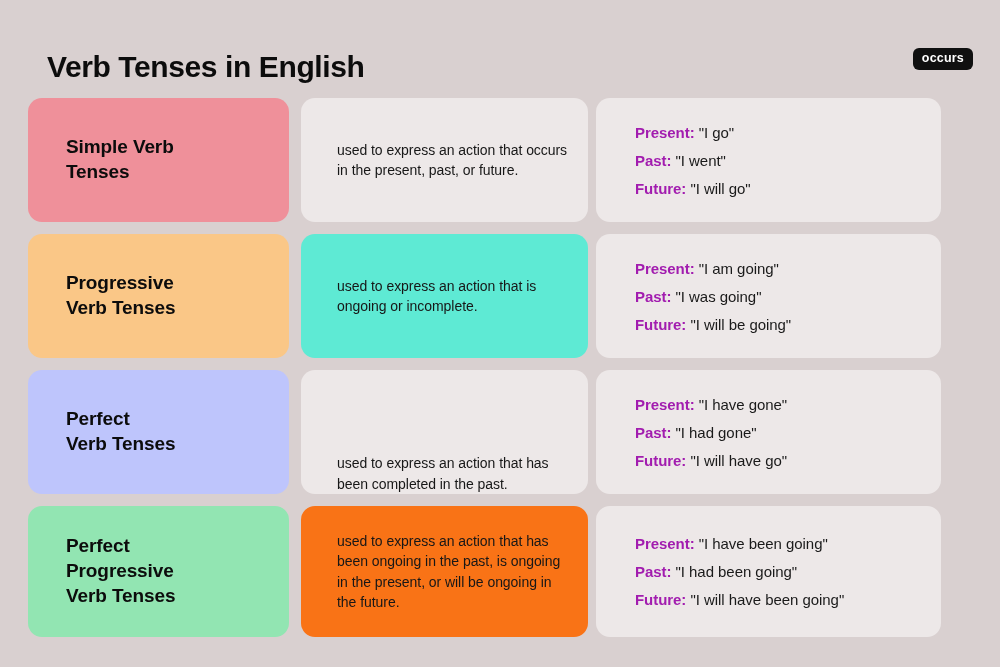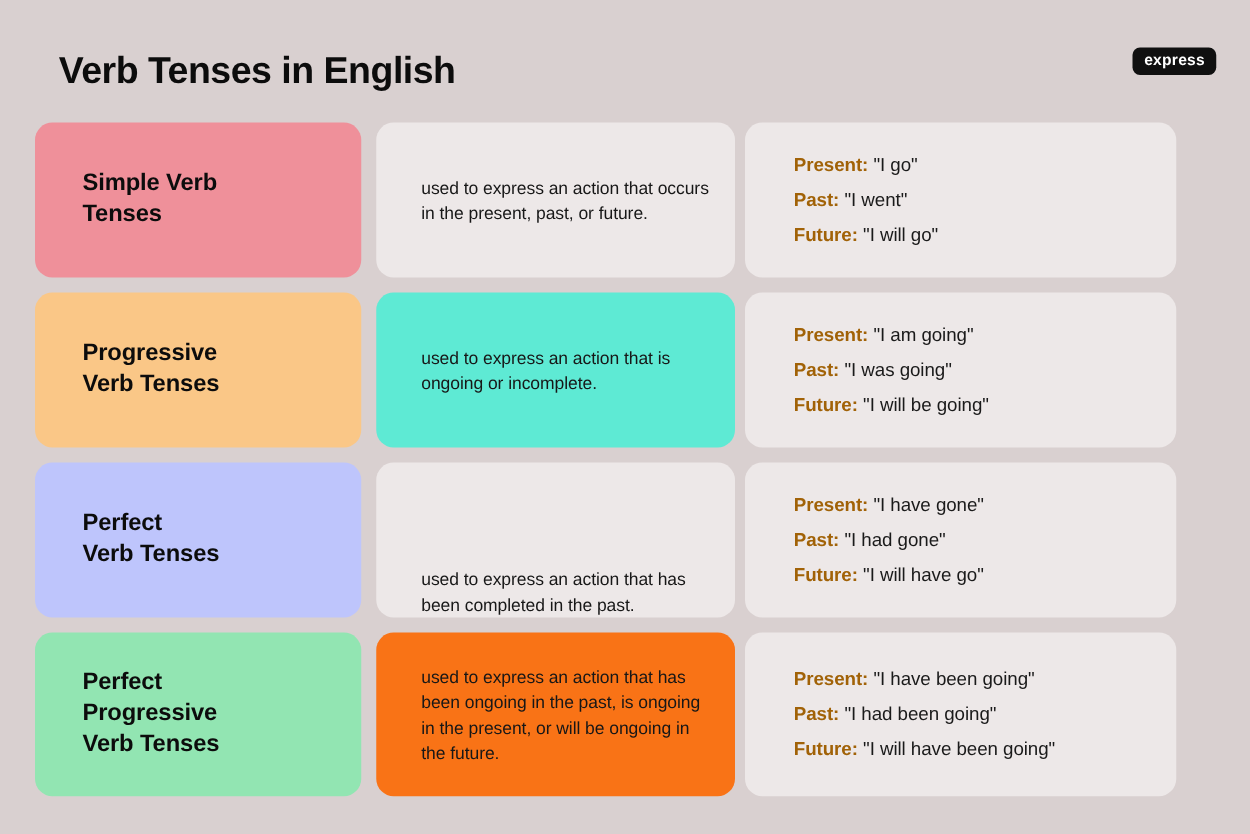--- a/index.html
+++ b/index.html
@@ -13,21 +13,21 @@
     font-family: "Liberation Sans", sans-serif;
     overflow: hidden;
     position: relative;
     -webkit-font-smoothing: antialiased;
   }
 
   
   .header {
     position: absolute;
     left: 0;
-    top: 6px;
+    top: 16px;
     width: 1000px;
     height: 98px;
   }
   .page-title {
     position: absolute;
     left: 47px;
     top: 34px;
     font-size: 30px;
     font-weight: bold;
     color: #0c0c0c;
@@ -124,34 +124,34 @@
     font-size: 15px;
     color: #141414;
     line-height: 1.0;
     margin-bottom: 13px;
     letter-spacing: -0.05px;
     white-space: nowrap;
   }
   .example-line:last-child { margin-bottom: 0; }
   .example-label {
     font-weight: bold;
-    color: #a16207;
+    color: #a21caf;
   }
   .example-value {
     font-weight: normal;
     color: #1a1a1a;
   }
 </style>
 </head>
 <body style="background: rgb(217, 208, 208);">
 
 <div class="header">
   <div class="page-title">Verb Tenses in English</div>
   <div class="logo-badge" style="background: rgb(16, 16, 16);">
-    <span class="logo-text">express</span>
+    <span class="logo-text">occurs</span>
   </div>
 </div>
 
 <div class="grid">
 
   <div class="row row-1">
     <div class="cell cell-category" style="background: rgb(239, 144, 154);">
       <div class="category-title">Simple Verb<br>Tenses</div>
     </div>
     <div class="gap-a"></div>

